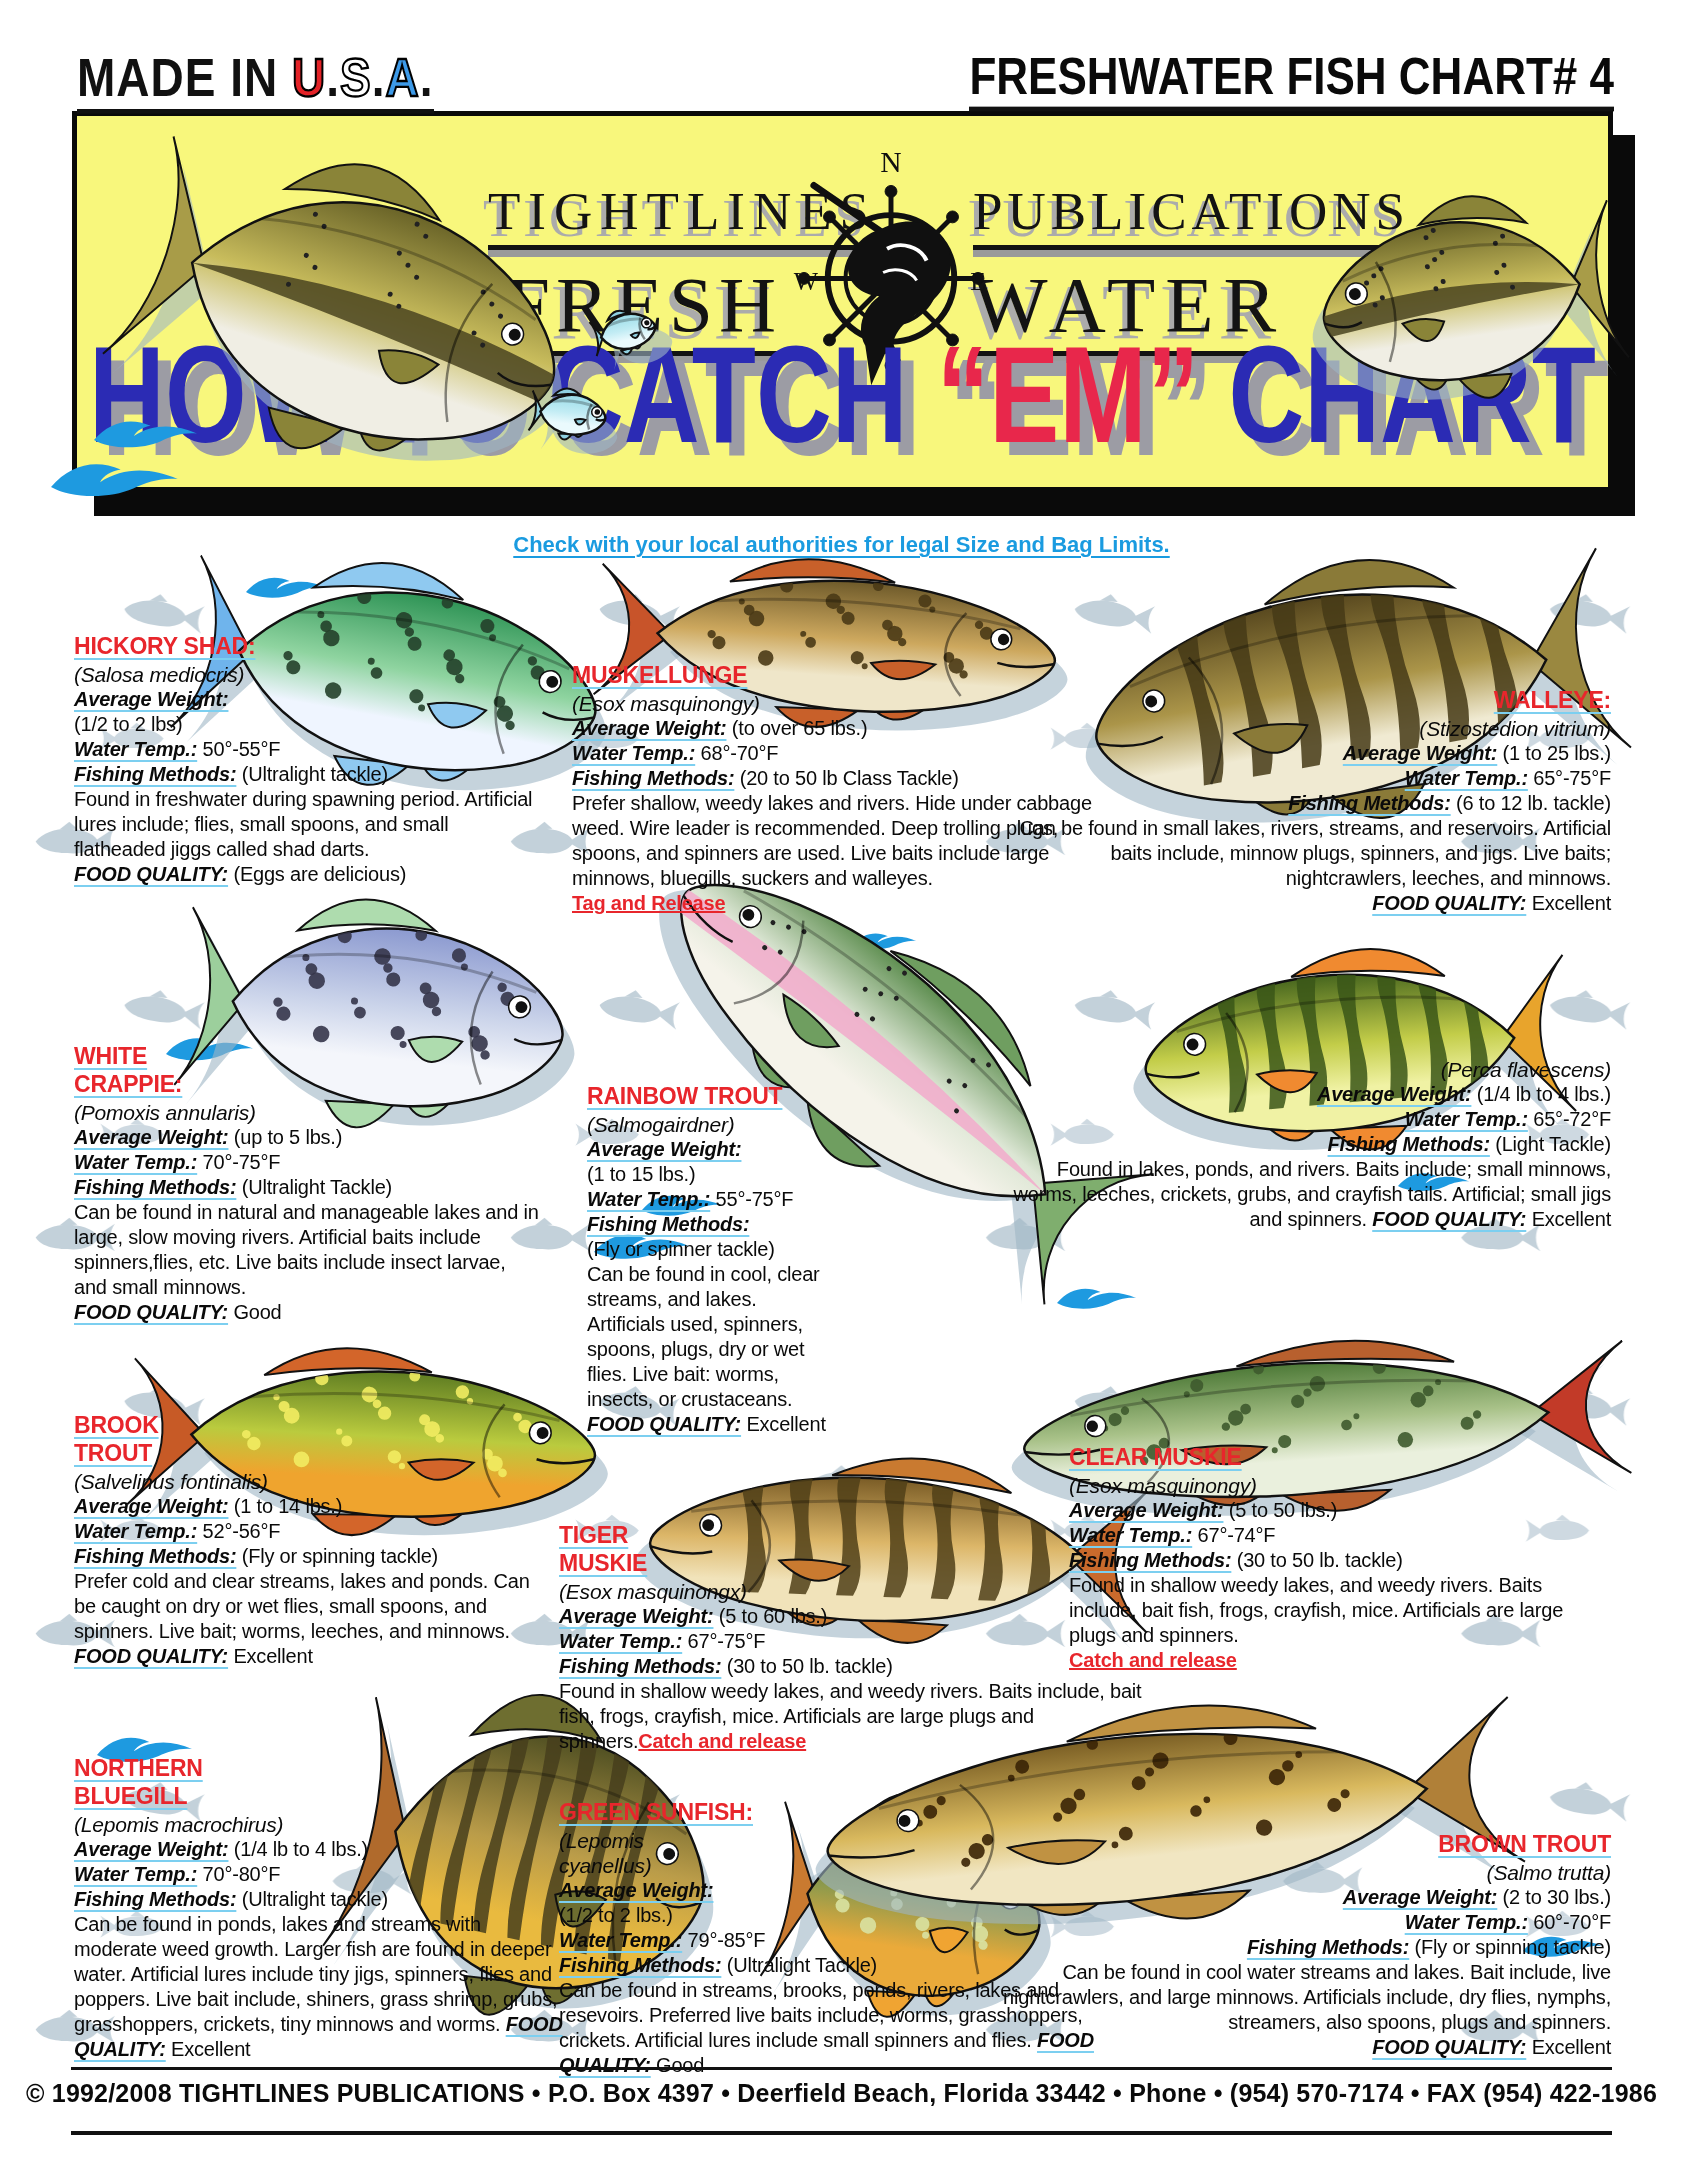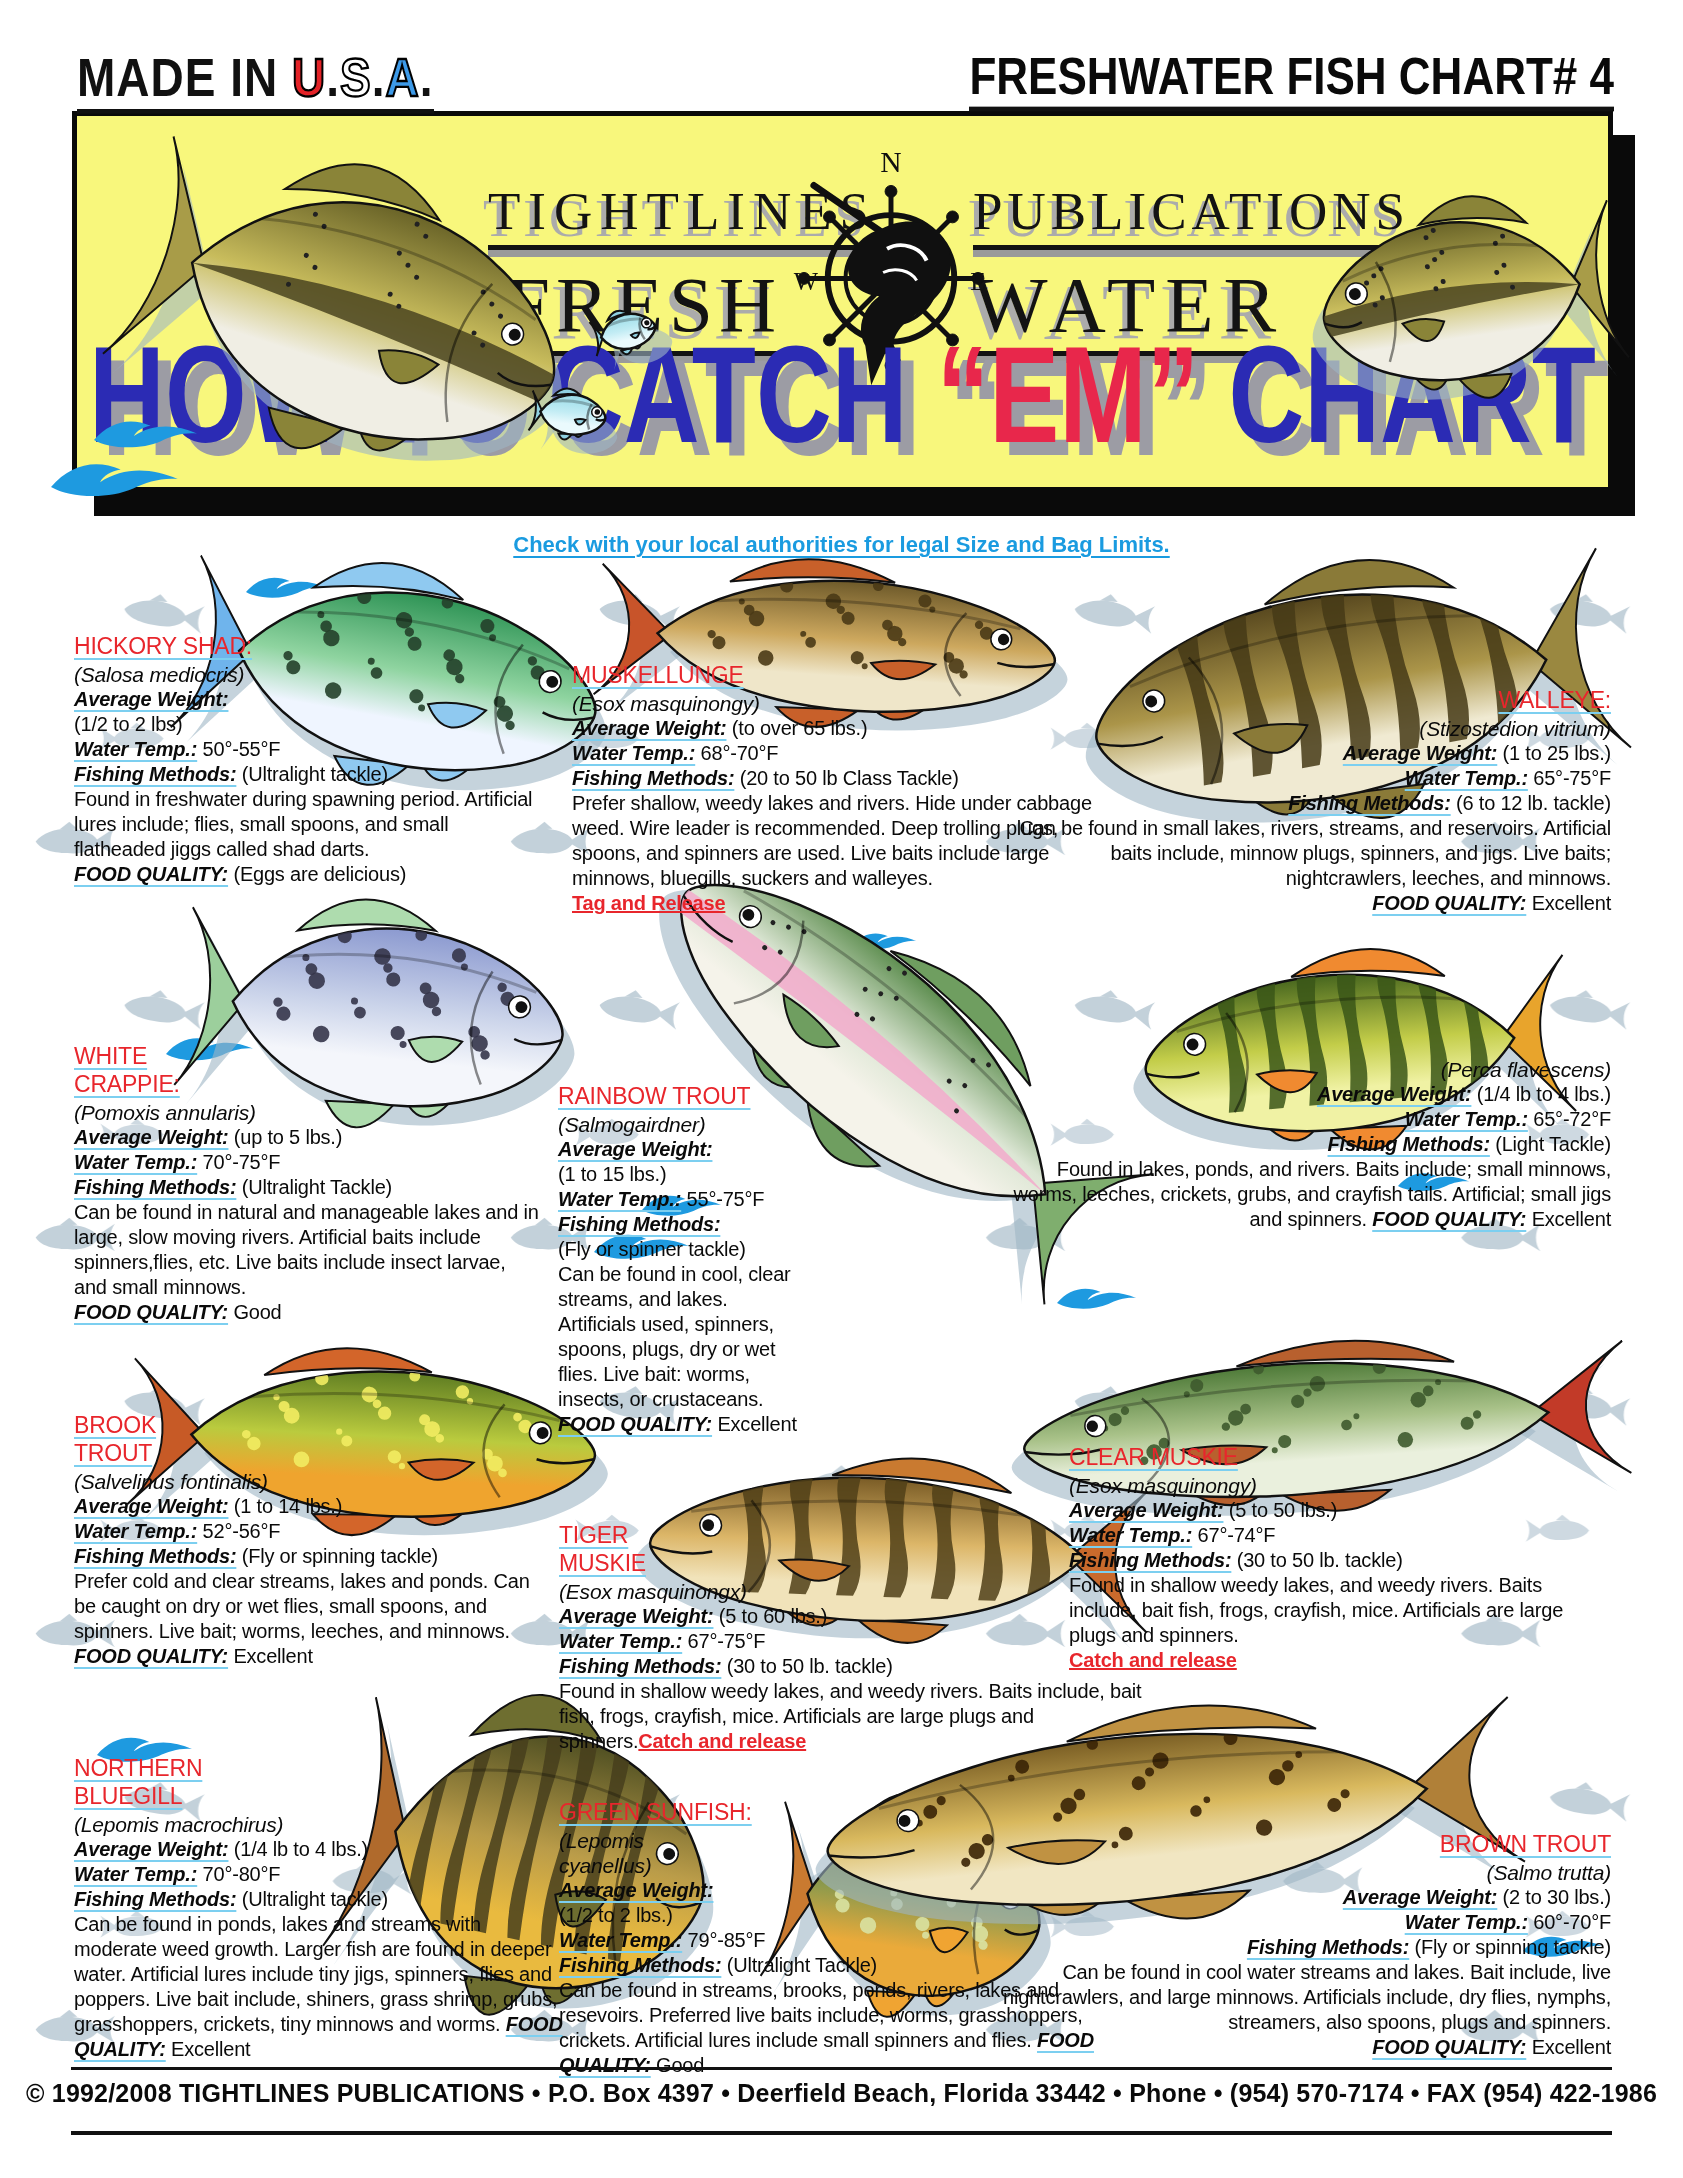--- a/index.html
+++ b/index.html
@@ -35,21 +35,21 @@
   
   .notice{position:absolute;left:0;right:0;top:532px;z-index:5;text-align:center;
           font-weight:bold;font-size:22px;color:#1A9BE0;
           text-decoration:underline;text-decoration-color:#1A9BE0;text-underline-offset:4px;}
   .rule{position:absolute;left:71px;right:71px;border-top:3px solid #111;z-index:5;}
   .footer{position:absolute;left:0;right:0;top:2079px;z-index:5;text-align:center;
           font-weight:bold;font-size:25px;letter-spacing:0.2px;}
   
   .entry{position:absolute;z-index:4;font-size:20px;line-height:25px;letter-spacing:-0.2px;}
   .entry.right{text-align:right;}
-  .entry .name{color:#E8262C;font-weight:normal;font-size:23px;line-height:28px;white-space:pre-line;
+  .entry .name{color:#E8262C;font-weight:bold;font-size:23px;line-height:28px;white-space:pre-line;
                text-decoration:underline;text-decoration-color:#7CCFF0;text-decoration-thickness:2px;
                text-underline-offset:4px;margin-bottom:2px;}
   .entry .latin{font-style:italic;font-size:21px;white-space:pre-line;}
   .lbl{font-weight:bold;text-decoration:underline;text-decoration-color:#7CCFF0;
        text-decoration-thickness:2px;text-underline-offset:4px;font-style:italic;}
   .note{color:#E8262C;font-weight:bold;text-decoration:underline;text-decoration-color:#E8262C;}
   .fish{position:absolute;}
   .wave{position:absolute;z-index:1;}
 </style>
 </head>
@@ -446,21 +446,21 @@
             <circle cx="250.8715662650602" cy="46.61194029850746" r="6.6" fill="#4A3A16" opacity="0.9"></circle>
             <path d="M 69.3 45 Q 254.10000000000002 15 425.04 45" stroke="rgba(0,0,0,0.25)" stroke-width="3" fill="none"></path>
           </g>
           <path d="M 369.6 33 Q 332.64 75 369.6 117" stroke="rgba(0,0,0,0.45)" stroke-width="2.5" fill="none"></path>
           <path d="M 341.88 87 Q 304.92 120 277.2 90 Q 309.54 82.5 341.88 87 Z" fill="#C8602A" stroke="#111" stroke-width="2"></path>
           <circle cx="406.56" cy="57" r="10.5" fill="#fff" stroke="#111" stroke-width="1.5"></circle>
           <circle cx="408.87" cy="57" r="5.7" fill="#111"></circle>
           <path d="M 462 78 Q 429.66 87 404.25 81" stroke="#111" stroke-width="2.5" fill="none"></path>
         </g>
       </svg></div>
-    <div class="entry" style="left: 558px; top: 1082px; width: 249px;">
+    <div class="entry" style="left: 587px; top: 1082px; width: 249px;">
       <div class="name">RAINBOW TROUT</div>
       <div class="latin">(Salmogairdner)</div>
       <div class="line"><span class="lbl">Average Weight:</span></div>
       <div class="line">(1 to 15 lbs.)</div>
       <div class="line"><span class="lbl">Water Temp.:</span> 55°-75°F</div>
       <div class="line"><span class="lbl">Fishing Methods:</span></div>
       <div class="line">(Fly or spinner tackle)</div>
       <div class="desc">Can be found in cool, clear streams, and lakes. Artificials used, spinners, spoons, plugs, dry or wet flies. Live bait: worms, insects, or crustaceans.</div>
       <div class="line"><span class="lbl">FOOD QUALITY:</span> Excellent</div>
     </div>

